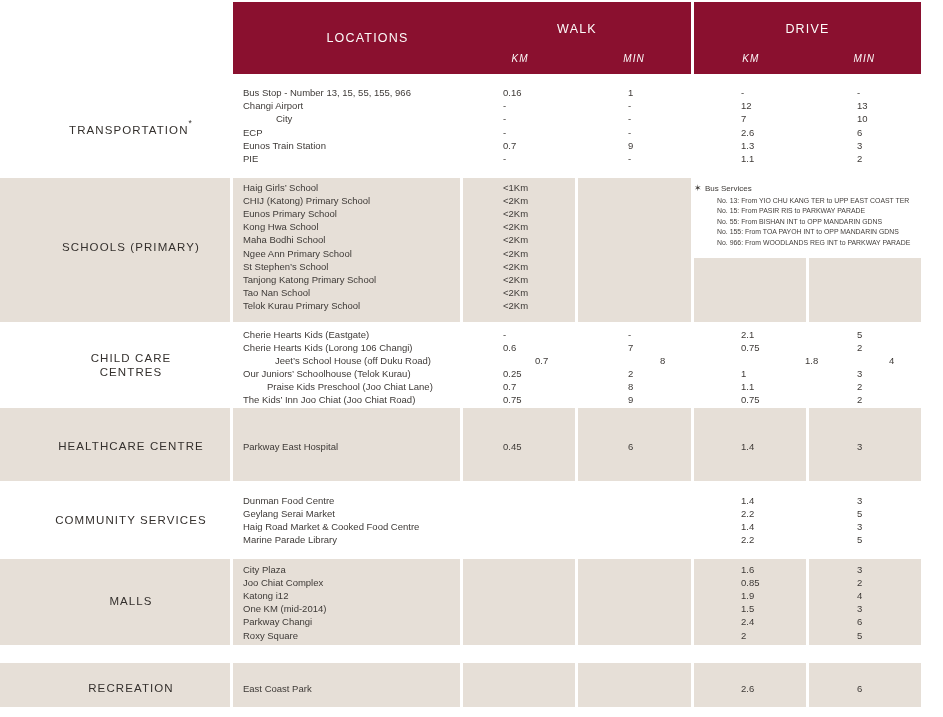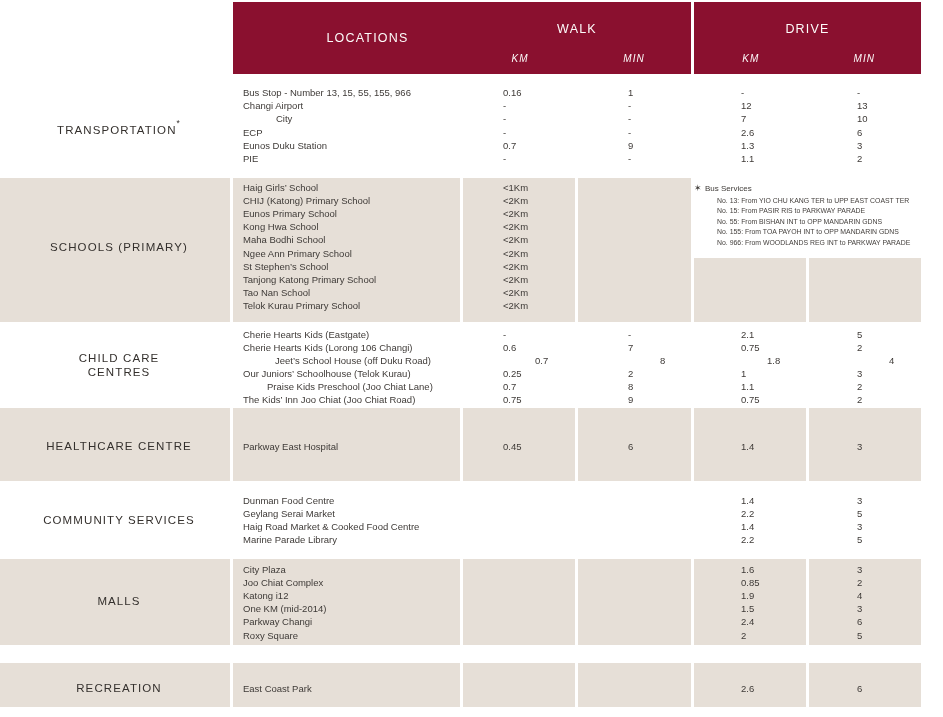--- a/index.html
+++ b/index.html
@@ -12,21 +12,21 @@
   .htitle { position:absolute; left:0; width:100%; text-align:center; top:29px;
             font-size:12.5px; letter-spacing:1.2px; }
   .htitle.main2 { top:20px; }
   .hsubrow { position:absolute; top:51px; left:0; width:100%; display:flex; }
   .hsub { flex:1; text-align:center; font-style:italic; font-size:10px; letter-spacing:1px; }
 
   
   .bandcell { position:absolute; background:#e6dfd7; }
 
   
-  .seclabel { position:absolute; left:4px; width:230px; text-align:center;
+  .seclabel { position:absolute; left:16px; width:230px; text-align:center;
               font-size:11.5px; letter-spacing:1.1px; color:#34302d;
               line-height:14px; white-space:pre-line; }
   .seclabel sup { font-size:8.5px; position:relative; top:-3px; }
 
   
   .row { position:absolute; left:0; width:784px; height:13px; }
   .cell { position:absolute; top:0; font-size:9.5px; line-height:13px;
           white-space:nowrap; color:#3e3a37; }
 
   
@@ -125,21 +125,21 @@
           <span class="cell" style="left: 857px;">10</span>
         </div>
         <div class="row" style="top: 125.6px;">
           <span class="cell" style="left: 243px;">ECP</span>
           <span class="cell" style="left: 503px;">-</span>
           <span class="cell" style="left: 628px;">-</span>
           <span class="cell" style="left: 741px;">2.6</span>
           <span class="cell" style="left: 857px;">6</span>
         </div>
         <div class="row" style="top: 138.8px;">
-          <span class="cell" style="left: 243px;">Eunos Duku Station</span>
+          <span class="cell" style="left: 243px;">Eunos Train Station</span>
           <span class="cell" style="left: 503px;">0.7</span>
           <span class="cell" style="left: 628px;">9</span>
           <span class="cell" style="left: 741px;">1.3</span>
           <span class="cell" style="left: 857px;">3</span>
         </div>
         <div class="row" style="top: 152px;">
           <span class="cell" style="left: 243px;">PIE</span>
           <span class="cell" style="left: 503px;">-</span>
           <span class="cell" style="left: 628px;">-</span>
           <span class="cell" style="left: 741px;">1.1</span>
@@ -239,21 +239,21 @@
           <span class="cell" style="left: 243px;">Cherie Hearts Kids (Lorong 106 Changi)</span>
           <span class="cell" style="left: 503px;">0.6</span>
           <span class="cell" style="left: 628px;">7</span>
           <span class="cell" style="left: 741px;">0.75</span>
           <span class="cell" style="left: 857px;">2</span>
         </div>
         <div class="row" style="top: 354px; margin-left: 32px;">
           <span class="cell" style="left: 243px;">Jeet’s School House (off Duku Road)</span>
           <span class="cell" style="left: 503px;">0.7</span>
           <span class="cell" style="left: 628px;">8</span>
-          <span class="cell" style="left: 735px;">1.8</span>
+          <span class="cell" style="left: 773px;">1.8</span>
           <span class="cell" style="left: 857px;">4</span>
         </div>
         <div class="row" style="top: 367px;">
           <span class="cell" style="left: 243px;">Our Juniors’ Schoolhouse (Telok Kurau)</span>
           <span class="cell" style="left: 503px;">0.25</span>
           <span class="cell" style="left: 628px;">2</span>
           <span class="cell" style="left: 741px;">1</span>
           <span class="cell" style="left: 857px;">3</span>
         </div>
         <div class="row" style="top: 380px;">

